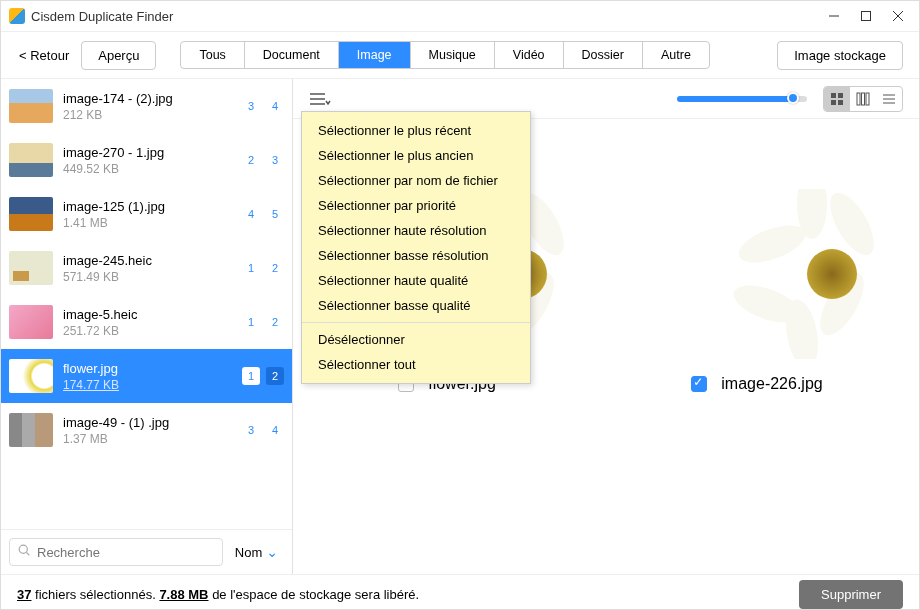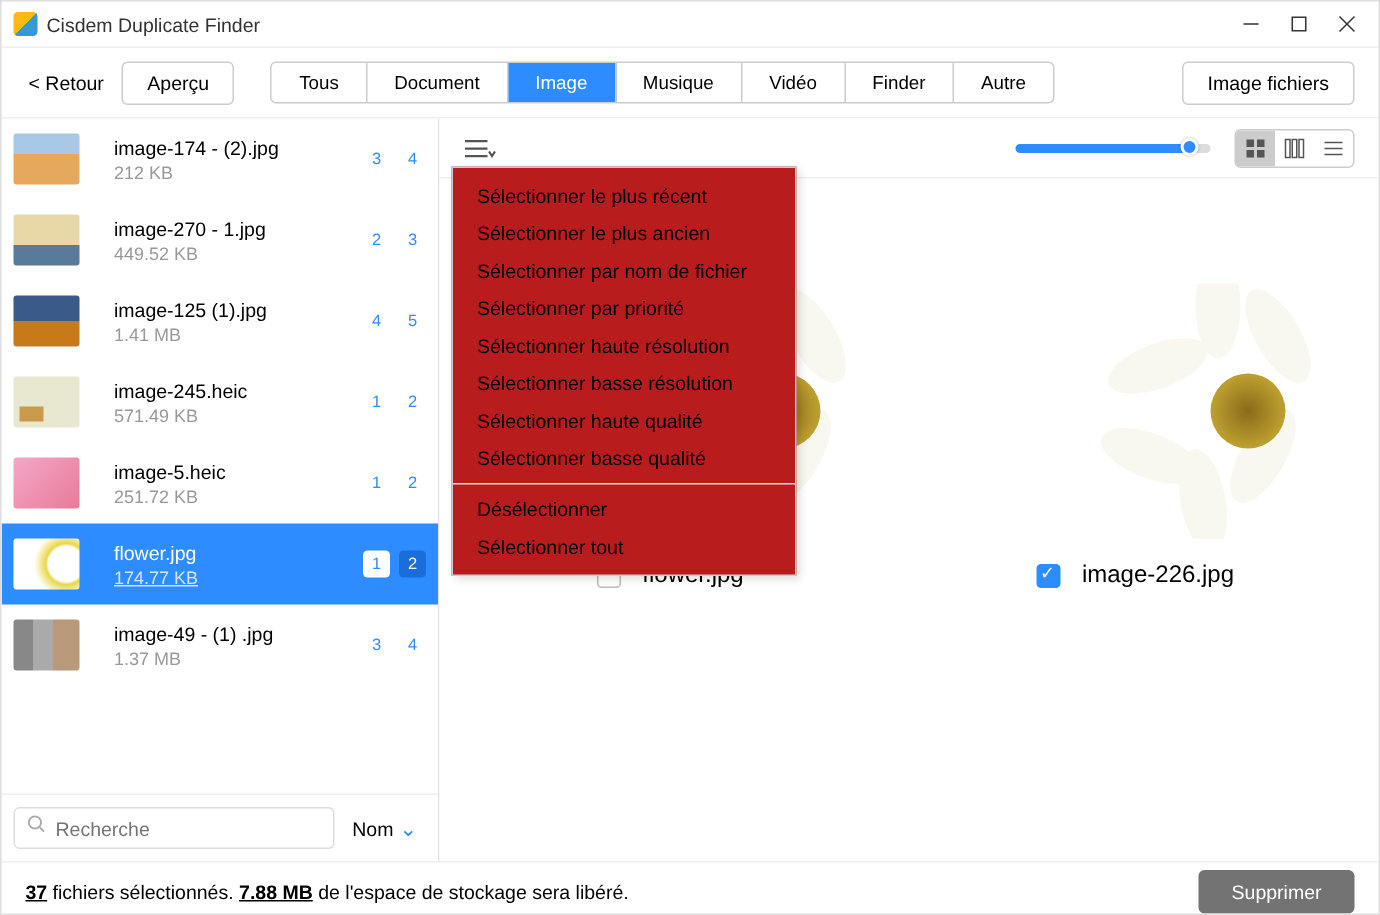--- a/index.html
+++ b/index.html
@@ -26,21 +26,21 @@
 
 
 .main { display: flex; height: 495px; }
 
 
 .sidebar { width: 292px; border-right: 1px solid #e1e1e1; display: flex; flex-direction: column; position: relative; }
 .listwrap { overflow-y: scroll; flex: 1; }
 .listwrap::-webkit-scrollbar { width: 12px; }
 .listwrap::-webkit-scrollbar-thumb { background: #c8c8c8; border-radius: 6px; border: 2px solid #fff; }
 .listwrap::-webkit-scrollbar-track { background: #f4f4f4; }
-.item { display: flex; align-items: center; padding: 10px 8px; gap: 23px; cursor: default; }
+.item { display: flex; align-items: center; padding: 10px 8px; gap: 10px; cursor: default; }
 .item.selected { background: #2d8cff; color: #fff; }
 .thumb { width: 44px; height: 34px; border-radius: 2px; flex-shrink: 0; background-size:cover; background-position:center; }
 .th1 { background: linear-gradient(to bottom, #a8c8e8 40%, #e6a85c 40%); }
 .th2 { background: linear-gradient(to bottom, #e8d8a8 60%, #5a7a9a 60%); }
 .th3 { background: linear-gradient(to bottom, #3a5a8a 50%, #c87a1a 50%); }
 .th4 { background: #e8e8d0; position:relative; }
 .th4::after { content:""; position:absolute; bottom:4px; left:4px; width:16px; height:10px; background:#c89a4a; }
 .th5 { background: linear-gradient(135deg,#f4a8c8,#e87a9a); }
 .th6 { background: radial-gradient(circle at 80% 50%, #fff 0, #fff 30%, #e8d84a 35%, #fff 55%); }
 .th7 { background: linear-gradient(to right,#888 30%,#aaa 30%,#aaa 60%,#b89a7a 60%); }
@@ -83,21 +83,21 @@
 .flower .p4{ right:85px; top:100px; transform:rotate(20deg);}
 .flower .p5{ right:40px; top:0px; transform:rotate(90deg);}
 .flower .p6{ right:50px; top:130px; transform:rotate(80deg);}
 .card-row { display: flex; align-items: center; gap: 14px; margin-top: 16px; justify-content: center; }
 .checkbox { width: 16px; height: 16px; border: 1.5px solid #bbb; border-radius: 3px; }
 .checkbox.checked { background: #2d8cff; border-color: #2d8cff; position: relative; }
 .checkbox.checked::after { content: "✓"; color: #fff; font-size: 12px; position: absolute; left: 1px; top: -2px; }
 .card-label { font-size: 16px; }
 
 
-.menu { position: absolute; top: 32px; left: 8px; background: #b91c1c; border: 1px solid #ccc; box-shadow: 2px 2px 6px rgba(0,0,0,.15); width: 230px; z-index: 10; padding: 6px 0; }
+.menu { position: absolute; top: 32px; left: 8px; background: #fef9c3; border: 1px solid #ccc; box-shadow: 2px 2px 6px rgba(0,0,0,.15); width: 230px; z-index: 10; padding: 6px 0; }
 .menu-item { padding: 5px 16px; font-size: 13px; cursor: default; }
 .menu-sep { height: 1px; background: #ddd; margin: 4px 0; }
 
 
 .statusbar { height: 40px; border-top: 1px solid #eee; display: flex; align-items: center; padding: 0 16px; font-size: 13px; }
 .statusbar b { font-weight: 600; text-decoration: underline; }
 .delete-btn { margin-left: auto; background: #737373; color: #fff; border-radius: 4px; padding: 7px 22px; cursor: default; }
 </style>
 </head>
 <body>
@@ -127,24 +127,24 @@
 
 <div class="toolbar">
   <div class="back">&lt; Retour</div>
   <div class="btn apercu">Aperçu</div>
   <div class="filters">
     <div class="filter">Tous</div>
     <div class="filter">Document</div>
     <div class="filter active">Image</div>
     <div class="filter">Musique</div>
     <div class="filter">Vidéo</div>
-    <div class="filter">Finder</div>
+    <div class="filter">Dossier</div>
     <div class="filter">Autre</div>
   </div>
-  <div class="btn similar">Image fichiers</div>
+  <div class="btn similar">Image stockage</div>
 </div>
 
 <div class="main">
 
   <div class="sidebar">
     <div class="listwrap">
       <div class="item">
         <div class="thumb th1"></div>
         <div class="info">
             <div class="fname">image-174 - (2).jpg</div>

